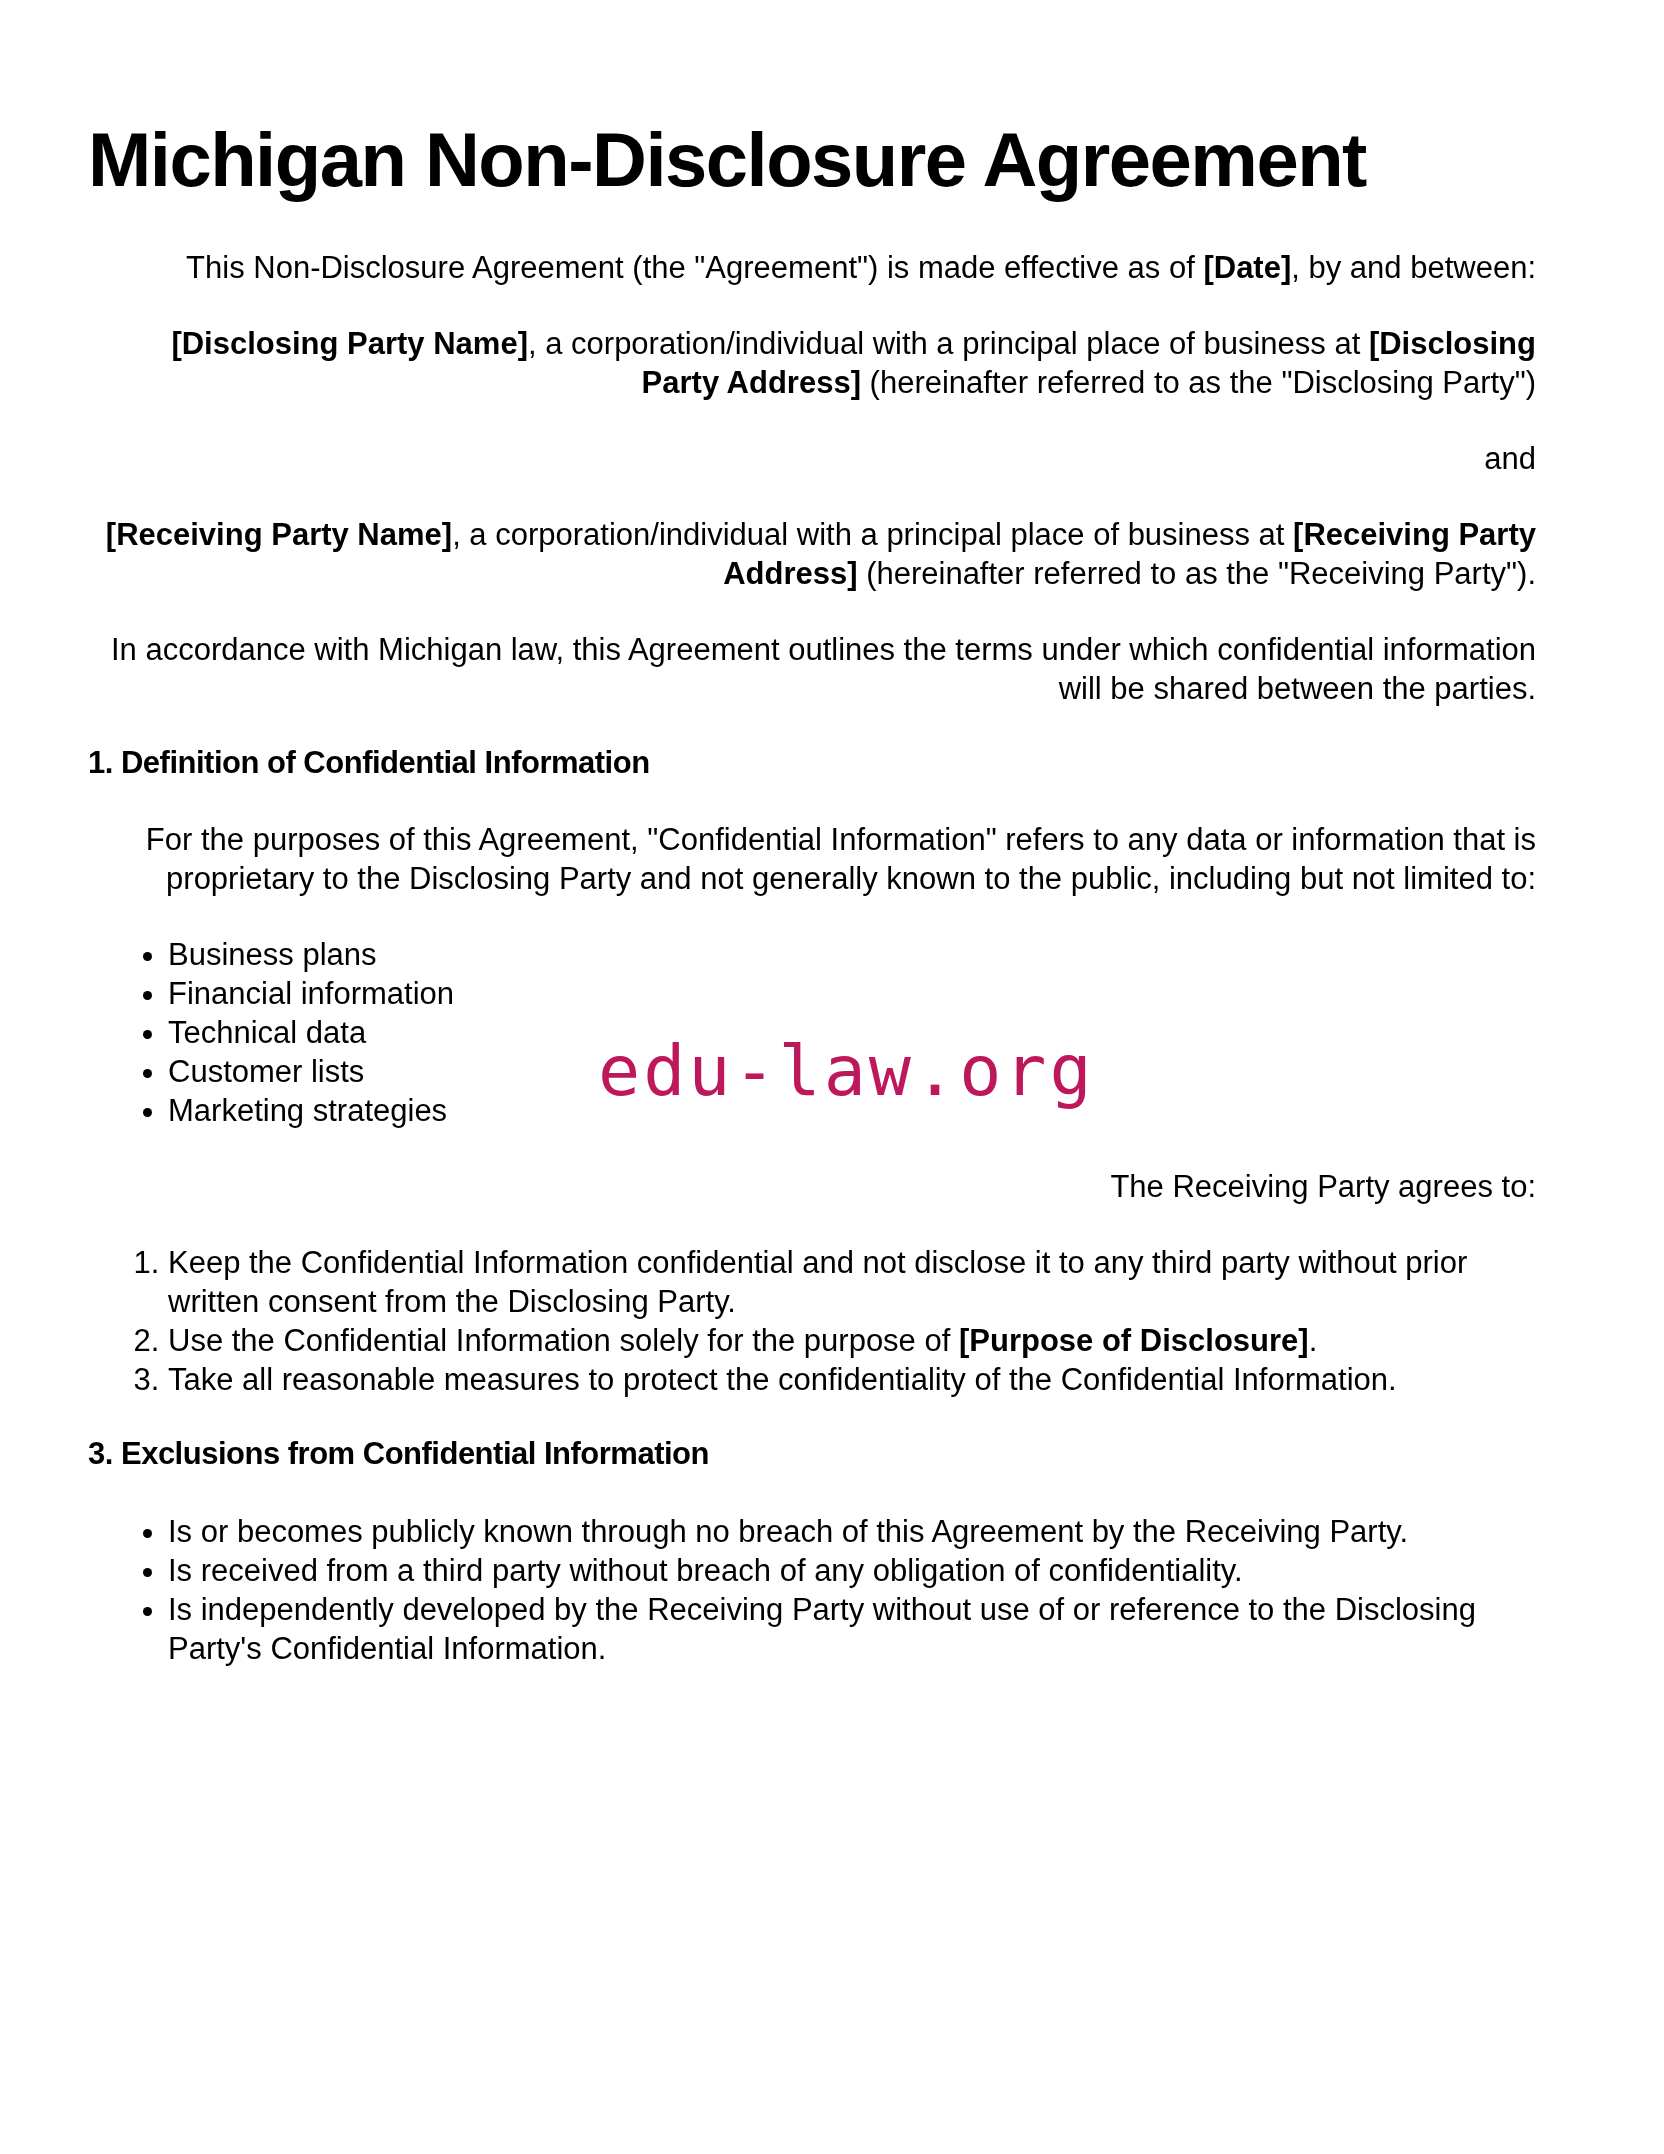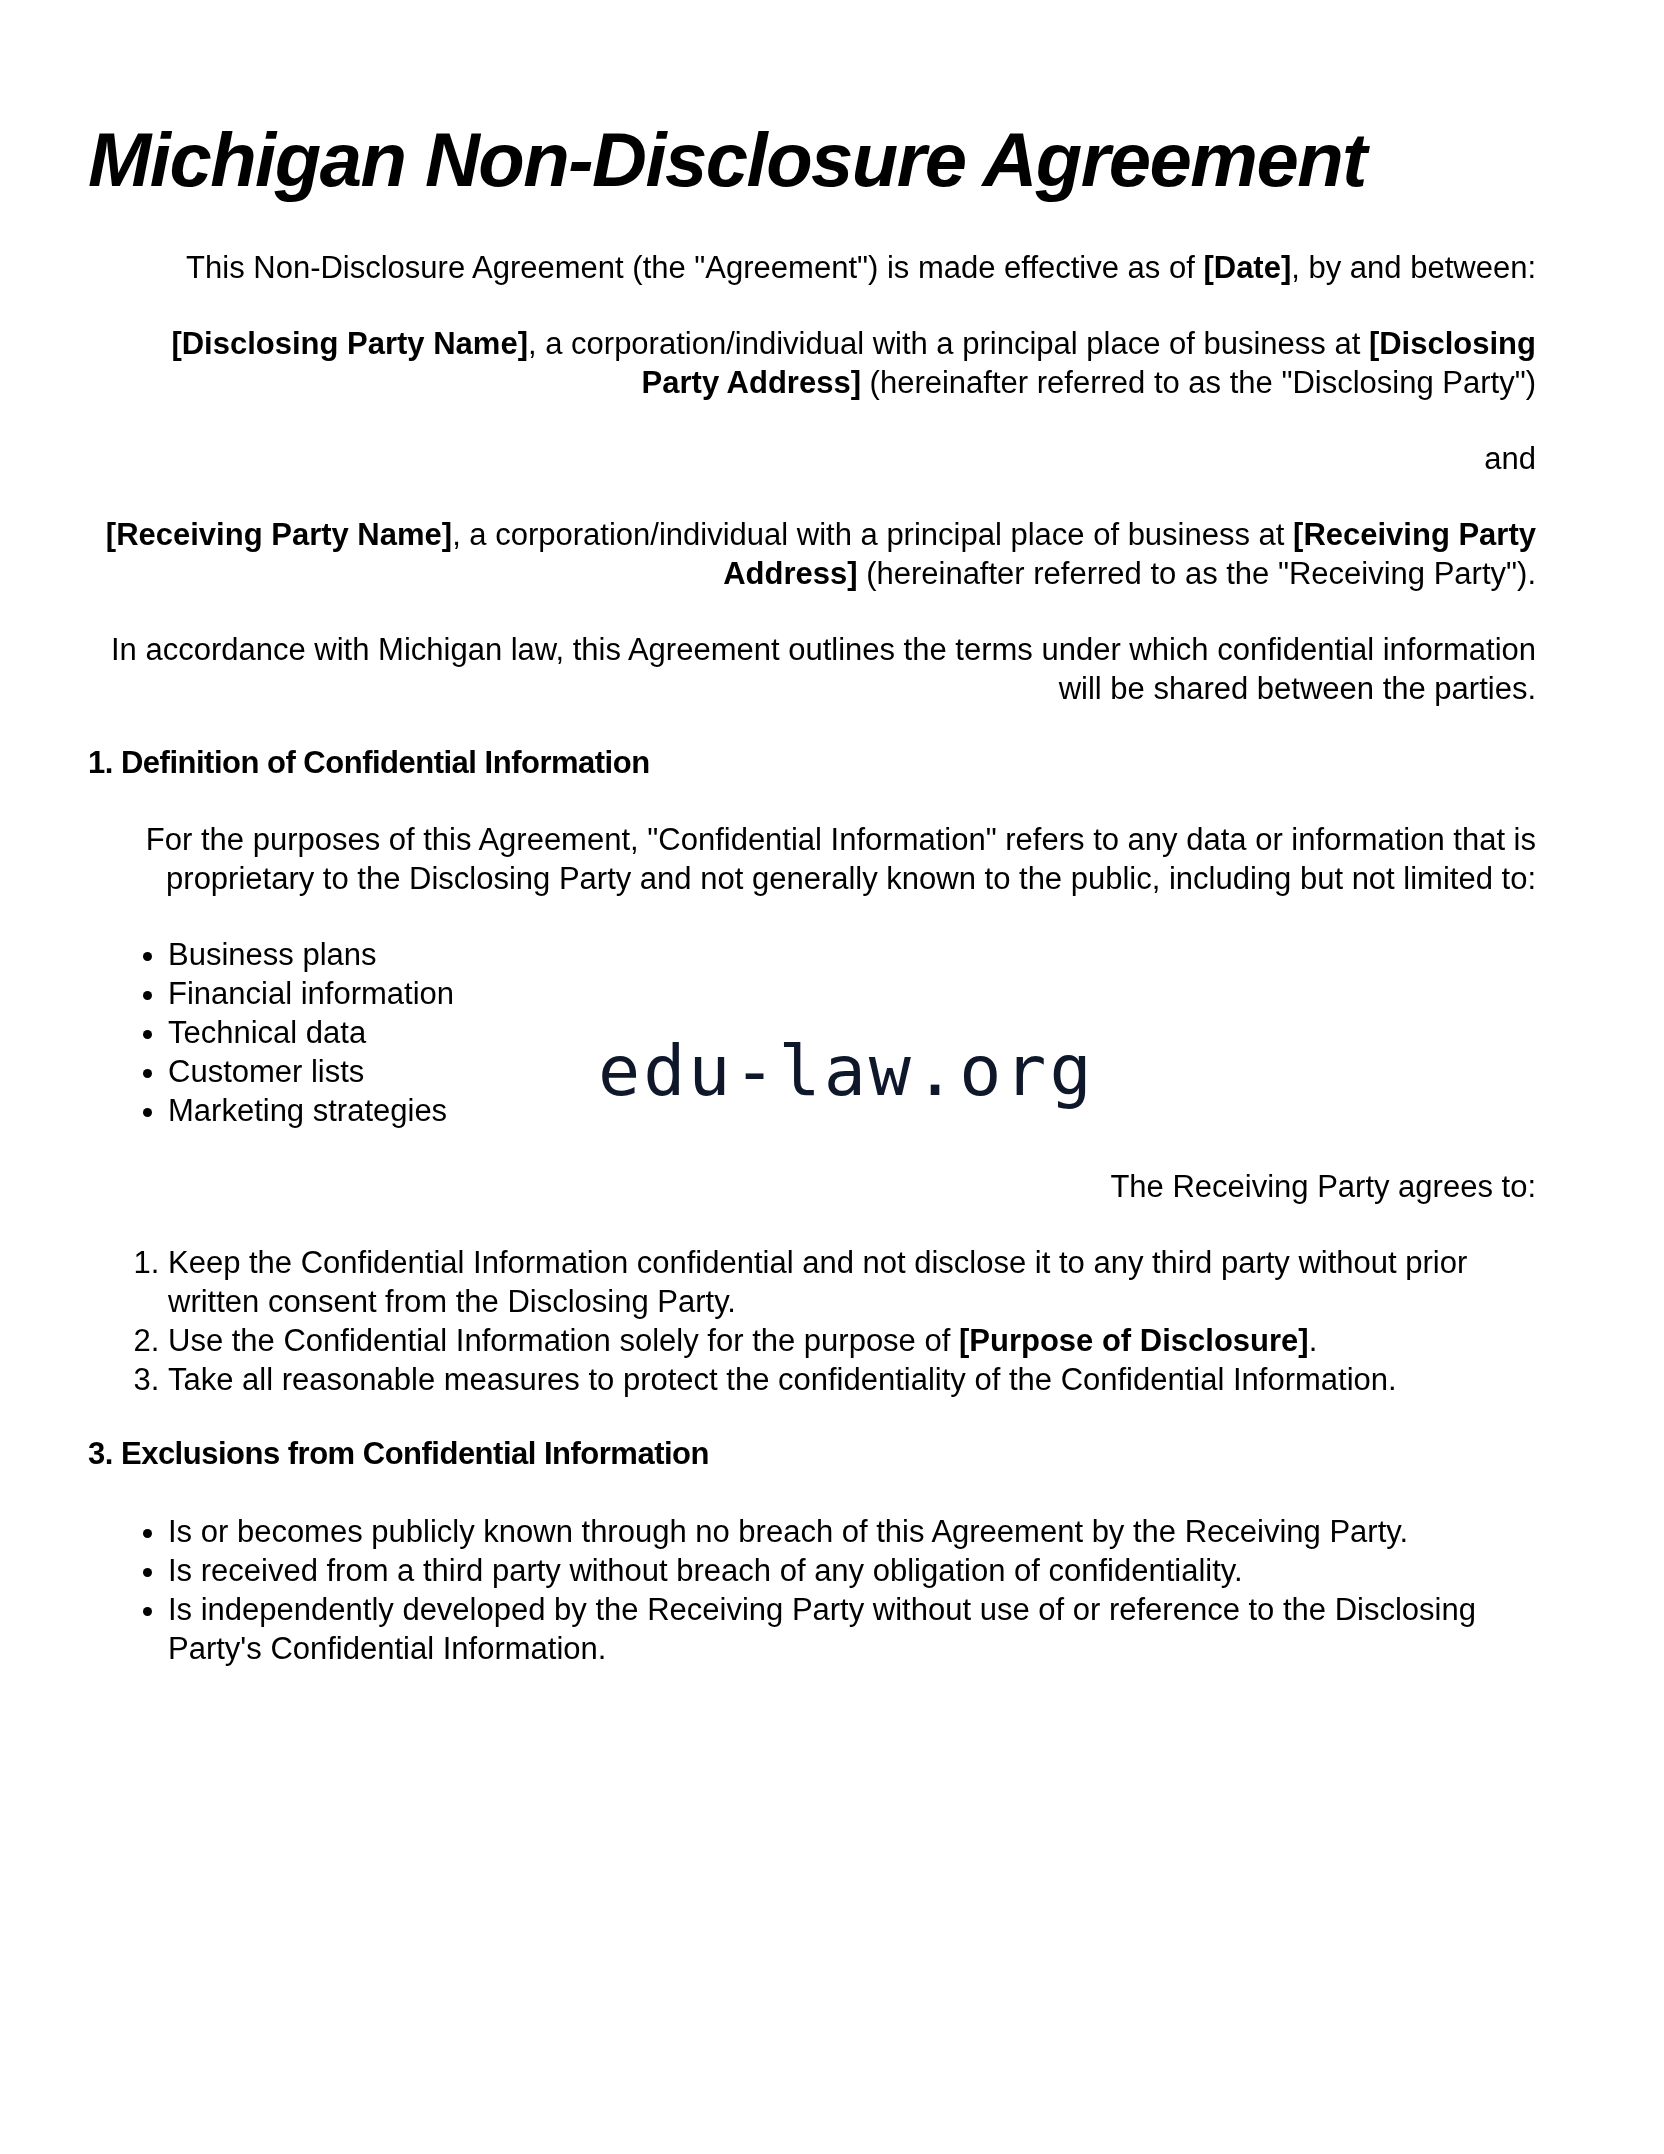--- a/index.html
+++ b/index.html
@@ -19,21 +19,20 @@
     box-sizing: border-box;
     width: 1664px;
     padding: 118px 128px 0 88px;
   }
   h1 {
     font-size: 76px;
     line-height: 1.1;
     font-weight: bold;
     letter-spacing: -1.5px;
     margin: 0 0 46px 0;
-    font-style: italic;
   }
   h2 {
     font-size: 31px;
     line-height: 1.15;
     font-weight: bold;
     letter-spacing: -0.5px;
     margin: 36px 0 40px 0;
   }
   p {
     font-size: 31px;
@@ -49,21 +48,21 @@
   }
   li { margin: 0; }
   b { font-weight: bold; }
   .watermark {
     position: absolute;
     left: 598px;
     top: 1030px;
     font-family: "DejaVu Sans Mono", monospace;
     font-size: 70px;
     letter-spacing: 3px;
-    color: #0f172a;
+    color: #be185d;
     white-space: nowrap;
   }
 </style>
 </head>
 <body>
 
 <div class="page">
 
   <h1>Michigan Non-Disclosure Agreement</h1>
 

